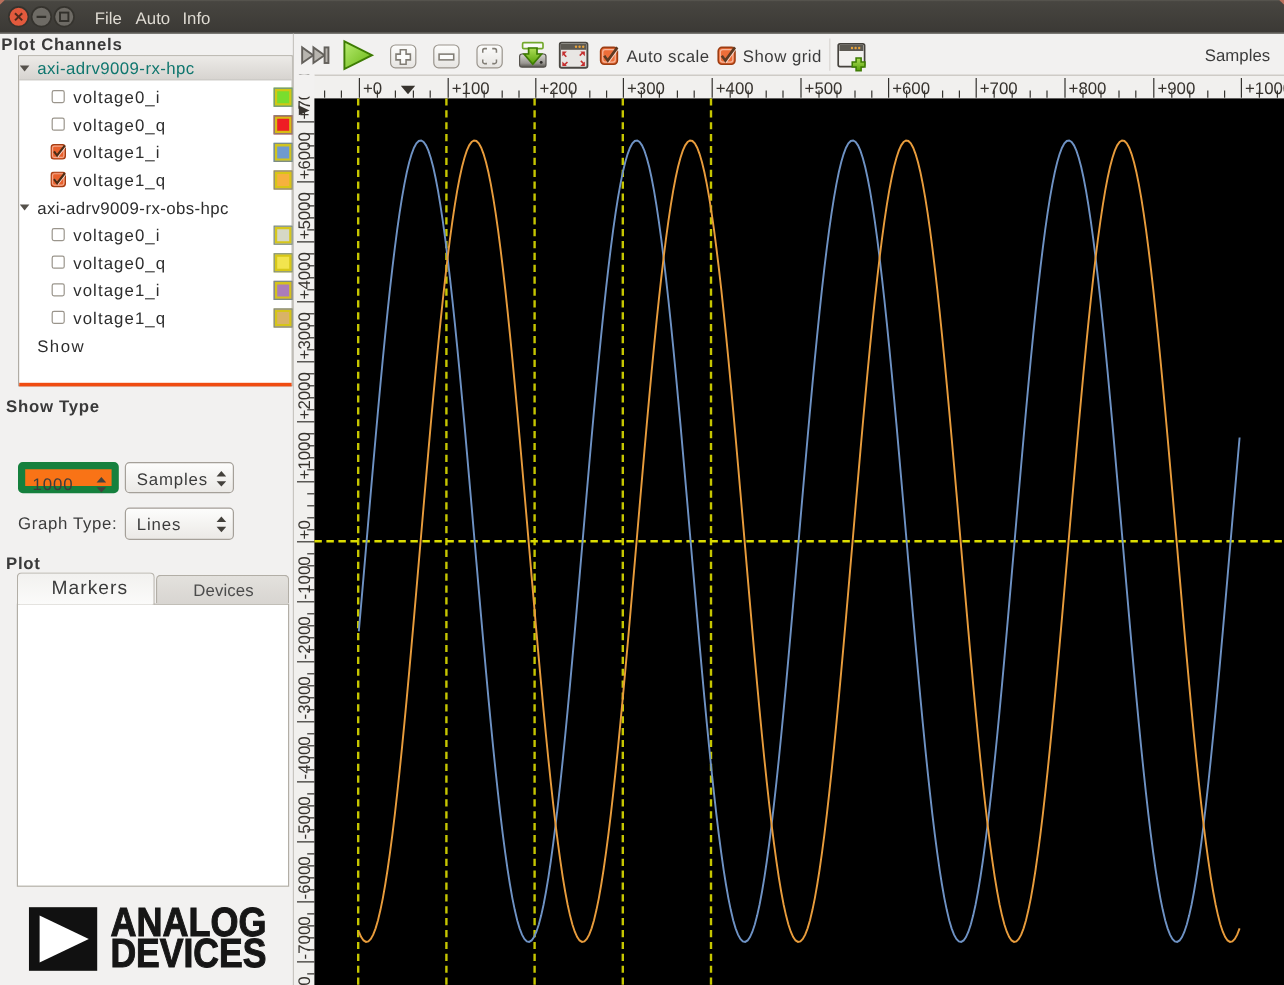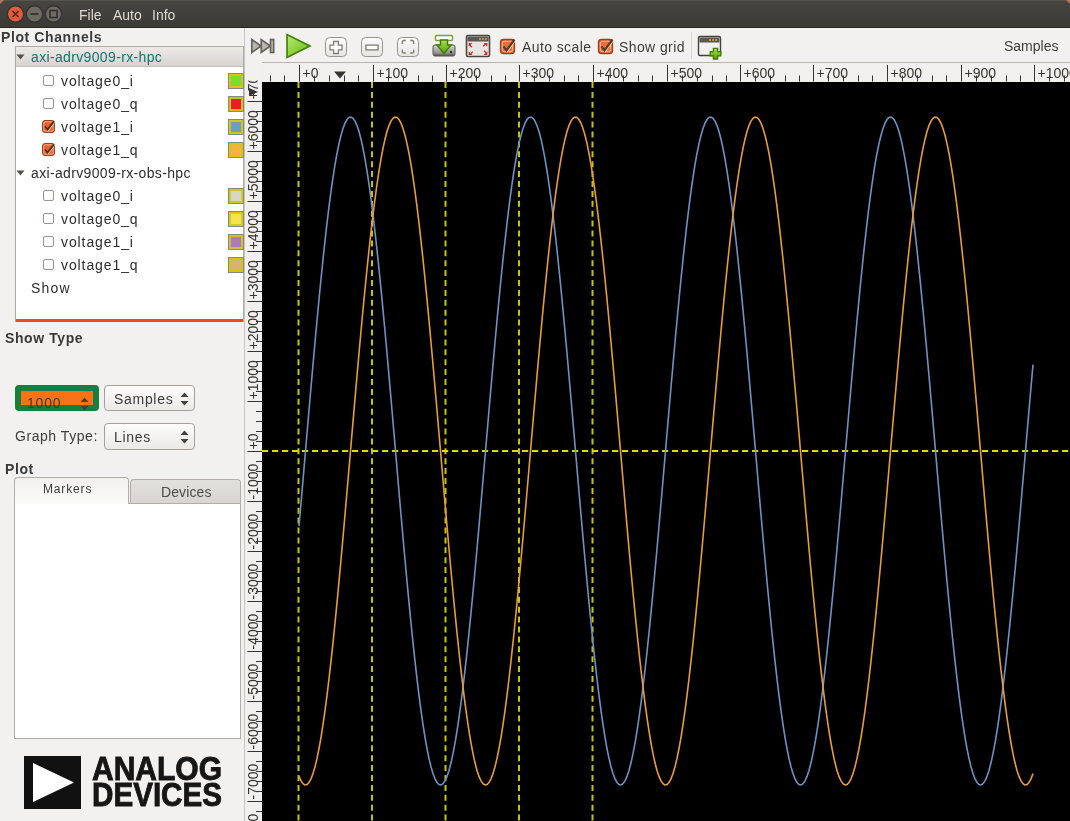--- a/index.html
+++ b/index.html
@@ -100,21 +100,21 @@
         <polygon points="0.5,9 8.5,9 4.5,13.5" fill="#44413c"></polygon>
       </svg>
 </div>
 
 <div class="bold" style="position:absolute;left:5px;top:461px">Plot</div>
 
 <div style="position:absolute;left:130px;top:479px;width:111px;height:24px;background:linear-gradient(#e3e1dd,#d8d5d1);border:1px solid #b2aea6;border-bottom:none;border-radius:4px 4px 0 0;box-sizing:border-box"></div>
 <div style="position:absolute;left:161px;top:484px;font-size:14px;letter-spacing:0.1px;color:#4c4c4c">Devices</div>
 <div style="position:absolute;left:14px;top:503px;width:227px;height:236px;background:#fff;border:1px solid #b2aea6;box-sizing:border-box"></div>
 <div style="position:absolute;left:14px;top:477px;width:115px;height:27px;background:linear-gradient(#f2f1ef,#fbfbfa);border:1px solid #b2aea6;border-bottom:none;border-radius:4px 4px 0 0;box-sizing:border-box"></div>
-<div style="position:absolute;left:43px;top:482px;font-size:12px;letter-spacing:0.85px;color:#3c3c3c">Markers</div>
+<div style="position:absolute;left:43px;top:482px;font-size:16px;letter-spacing:0.85px;color:#3c3c3c">Markers</div>
 
 <svg style="position:absolute;left:24px;top:754px" width="200" height="56" xmlns="http://www.w3.org/2000/svg">
 <rect x="0" y="2" width="57" height="53" fill="#111"></rect>
 <polygon points="9,9 9,48 50,28.5" fill="#fff"></polygon>
 <text x="68" y="26" font-family="Liberation Sans, sans-serif" font-weight="bold" font-size="34" fill="#161616" stroke="#161616" stroke-width="0.9" textLength="130" lengthAdjust="spacingAndGlyphs">ANALOG</text>
 <text x="68" y="52" font-family="Liberation Sans, sans-serif" font-weight="bold" font-size="34" fill="#161616" stroke="#161616" stroke-width="0.9" textLength="130" lengthAdjust="spacingAndGlyphs">DEVICES</text>
 </svg>
 
 <div style="position:absolute;left:244px;top:28px;width:1px;height:793px;background:#c8c5c0"></div>
 

